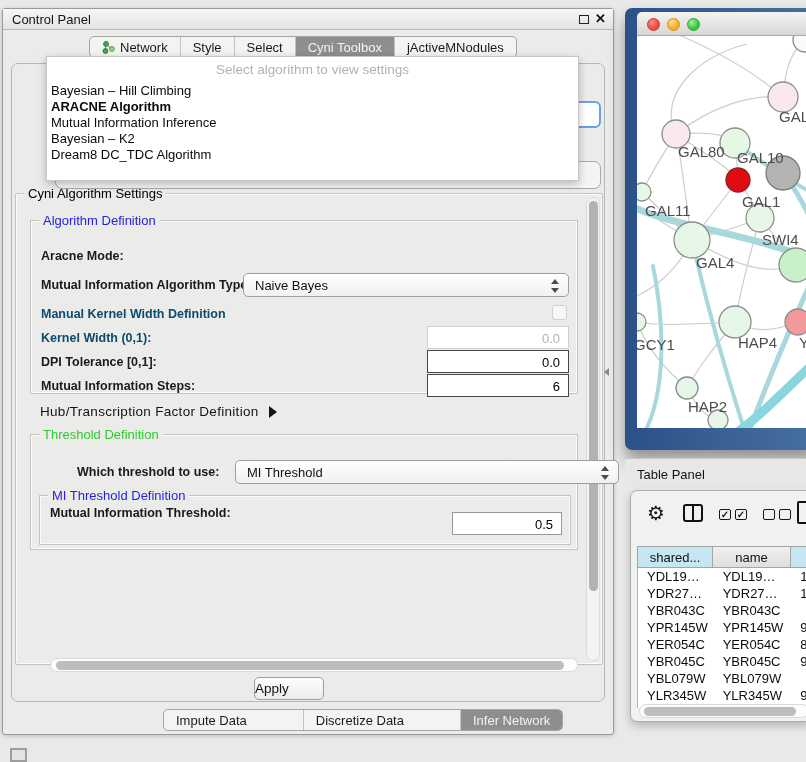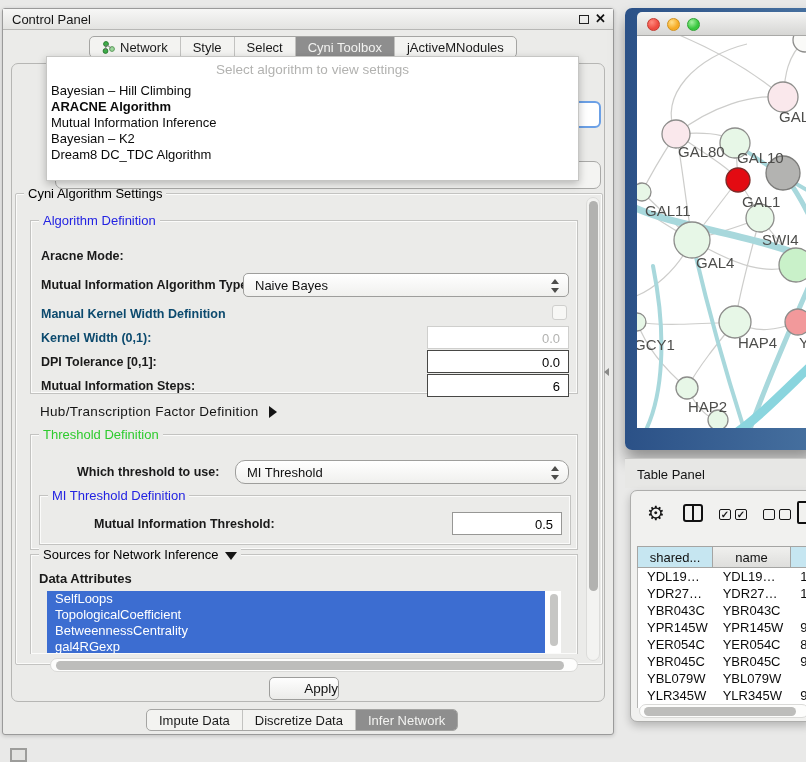--- a/index.html
+++ b/index.html
@@ -25,21 +25,21 @@
   .close-x { position:absolute; left:592px; top:2px; font-size:13px; font-weight:bold; color:#111; }
 
   
   .tabstrip { position:absolute; display:flex; height:22px;
     border:1px solid #a5a5a3; border-radius:5px; overflow:hidden;
     background:#f3f3f1; font-size:13px; color:#1a1a1a; }
   .tabstrip .tab { padding:3px 12px 0 12px; border-left:1px solid #c2c2c0; white-space:nowrap; }
   .tabstrip .tab:first-child { border-left:none; }
   .tabstrip .tab.sel { background:#8e8e8e; color:#f3f3f1; }
   .top-tabs { left:86px; top:27px; }
-  .bottom-tabs { left:143px; top:700px; }
+  .bottom-tabs { left:160px; top:700px;gap:44px; }
   .net-ic { display:inline-block; vertical-align:-2px; margin-right:5px; }
 
   .inner-frame { position:absolute; left:8px; top:54px; width:594px; height:639px;
     border:1px solid #b6b6b4; border-radius:7px; background:#ebebe9; }
 
   
   .frag-combo { position:absolute; left:550px; top:92px; width:48px; height:27px;
     border:2px solid #6ba0e6; border-radius:6px; background:#fff; z-index:1; }
   .frag-field { position:absolute; left:52px; top:152px; width:546px; height:28px;
     border:1px solid #a9a9a7; border-radius:7px; background:#f4f4f2; z-index:1; }
@@ -90,23 +90,23 @@
   .vscroll { position:absolute; width:14px; background:#f3f3f1; border:1px solid #dcdcda; border-radius:7px; }
   .vscroll .thumb { position:absolute; left:1.5px; width:9px; background:#b2b2b0; border-radius:5px; }
   .hscroll { position:absolute; height:14px; background:#fdfdfc; border:1px solid #dadad8; border-radius:7px; }
   .hscroll .thumb { position:absolute; top:2px; height:9px; background:#bdbdbb; border-radius:5px; }
 
   .attr-list { position:absolute; background:#fff; overflow:hidden; }
   .attr-row { height:16px; line-height:16px; font-size:13px; color:#fff;
     background:#3c6dd1; padding-left:8px; margin-right:16px; }
   .attr-thumb { position:absolute; right:3px; top:3px; width:8px; height:52px; background:#c6c6c4; border-radius:4px; }
 
-  .apply-btn { position:absolute; left:266px; top:668px; width:70px; height:23px;
+  .apply-btn { position:absolute; left:251px; top:668px; width:70px; height:23px;
     border:1px solid #9d9d9b; border-radius:5px; background:linear-gradient(#fefefe,#ebebe9);
-    font-size:13.5px; text-align:right; padding-top:3px; color:#111; }
+    font-size:13.5px; text-align:left; padding-top:3px; color:#111; }
 
   .divider-handle { position:absolute; left:604px; top:368px; width:0; height:0;
     border-top:4px solid transparent; border-bottom:4px solid transparent; border-right:5px solid #8b8b89; }
 
   .corner-frag { position:absolute; left:10px; top:748px; width:17px; height:14px;
     border:2px solid #9d9d9b; background:#e3e3e1; }
 
   
   .netwin { position:absolute; left:625px; top:8px; width:190px; height:442px;
     background:linear-gradient(90deg,#2b5187,#46709f); border-radius:7px 0 0 7px;
@@ -219,43 +219,32 @@
     </div>
 
     <div class="abs" style="left:24px; top:210px; font-size:13.5px; letter-spacing:.3px; color:#141414;">
       <span>Hub/Transcription Factor Definition</span><span class="tri-right"></span>
     </div>
 
     <div class="group" style="left:14px; top:240px; width:548px; height:116px;">
       <span class="group-title green-t">Threshold Definition</span>
 
       <span class="lbl" style="left:46px; top:30px;">Which threshold to use:</span>
-      <div class="combo" style="left:204px; top:25px; width:334px;border-radius:10px;">
+      <div class="combo" style="left:204px; top:25px; width:384px;">
         <span class="val">MI Threshold</span>
         <span class="stepper"></span>
       </div>
 
       <div class="group" style="left:8px; top:60px; width:532px; height:50px;">
         <span class="group-title blue-t">MI Threshold Definition</span>
-        <span class="lbl" style="left:10px; top:21px;margin-left:44px;">Mutual Information Threshold:</span>
+        <span class="lbl" style="left:10px; top:10px;">Mutual Information Threshold:</span>
         <div class="field mid" style="left:412px; top:16px; width:110px;">0.5</div>
       </div>
     </div>
 
-    <div class="group" style="left:14px; top:360px; width:548px; height:100px; border-bottom:none;">
-      <span class="group-title"><span>Sources for Network Inference</span><span class="tri-down"></span></span>
-      <span class="lbl" style="left:8px; top:16px; font-size:13px;">Data Attributes</span>
-      <div class="attr-list" style="left:16px; top:36px; width:514px; height:62px;">
-        <div class="attr-row">SelfLoops</div>
-        <div class="attr-row">TopologicalCoefficient</div>
-        <div class="attr-row">BetweennessCentrality</div>
-        <div class="attr-row">gal4RGexp</div>
-        <div class="attr-thumb"></div>
-      </div>
-    </div>
 
     <div class="hscroll" style="left:34px; top:464px; width:528px;">
       <div class="thumb" style="left:5px; width:508px;"></div>
     </div>
   </div>
 
   <div class="apply-btn">Apply</div>
 
   <div class="tabstrip bottom-tabs">
     <span class="tab"><span>Impute Data</span></span>

